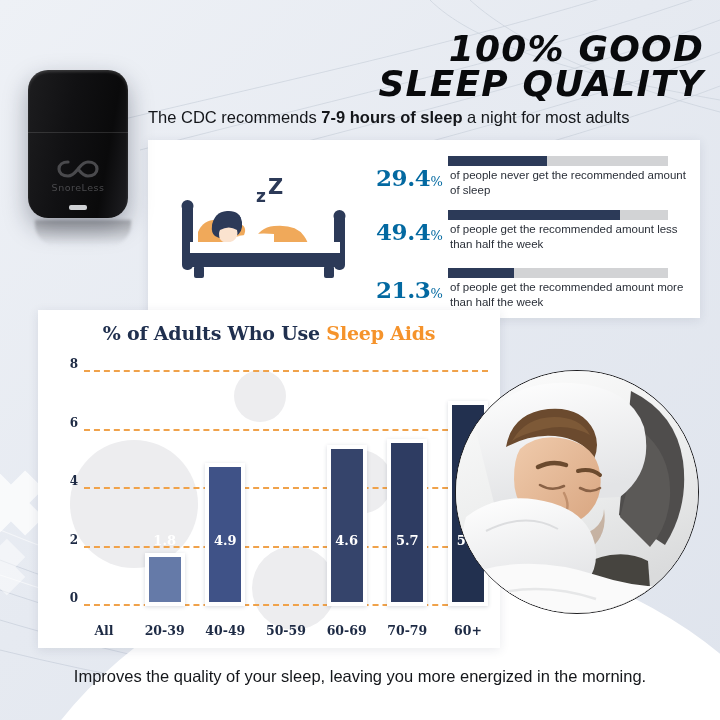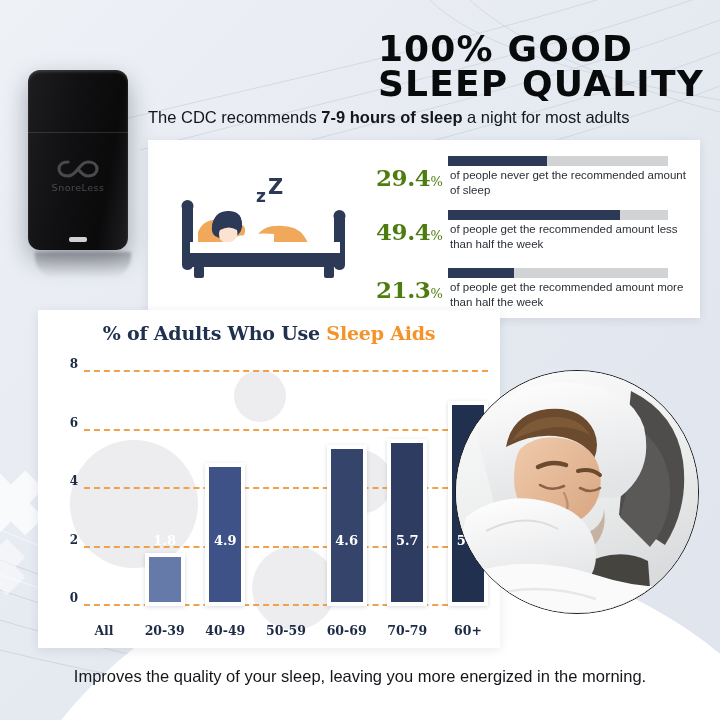--- a/index.html
+++ b/index.html
@@ -24,21 +24,21 @@
   .x-mark span {
     position: absolute; left: 0; top: 50%; width: 100%; height: 26px;
     background: #ffffff; margin-top: -13px;
   }
   .x-mark span:first-child { transform: rotate(45deg); }
   .x-mark span:last-child { transform: rotate(-45deg); }
 
   
   #device-wrap { position: absolute; left: 28px; top: 70px; width: 110px; z-index: 6; }
   #device-body {
-    width: 100px; height: 180px; border-radius: 12px;
+    width: 100px; height: 148px; border-radius: 20px;
     background: linear-gradient(100deg,#1d1d1f 0%,#111113 40%,#0a0a0b 75%,#202024 100%);
     position: relative;
     box-shadow: 0 10px 24px rgba(20,26,45,.35), inset 0 2px 3px rgba(255,255,255,.16);
   }
   #device-seam {
     position: absolute; left: 0; right: 0; top: 62px; height: 1px;
     background: rgba(255,255,255,.13);
   }
   #device-logo {
     position: absolute; left: 0; right: 0; top: 88px; text-align: center;
@@ -54,23 +54,23 @@
   }
   #device-reflection {
     width: 96px; height: 26px; margin: 2px auto 0;
     background: linear-gradient(180deg, rgba(26,26,30,.30), rgba(26,26,30,0));
     border-radius: 0 0 22px 22px; filter: blur(1.5px);
   }
 
   
   #headline {
     position: absolute; right: 16px; top: 32px; z-index: 6;
-    color: #090a0c;
+    text-align: right; color: #090a0c;
     font-family: "DejaVu Sans", sans-serif;
-    font-weight: bold; 
+    font-weight: bold; font-style: italic;
     letter-spacing: 1.2px; line-height: .97; margin-left: 32px;
   }
   #headline-line1 { font-size: 36px; }
   #headline-line2 { font-size: 36px; }
 
   
   #cdc-line {
     position: absolute; left: 148px; top: 108px; z-index: 6;
     font-size: 16.5px; color: #14161a; white-space: nowrap;
   }
@@ -90,21 +90,21 @@
   .stat-row.r2 { top: 70px; }
   .stat-row.r3 { top: 128px; }
   .stat-track {
     position: absolute; left: 72px; top: 0; width: 220px; height: 10px;
     background: #d2d3d5;
   }
   .stat-fill { height: 100%; background: #2c3a58; }
   .stat-value {
     position: absolute; left: 0; top: 8px;
     font-family: "DejaVu Serif", serif; font-weight: bold;
-    font-size: 23px; color: #4d7c0f; letter-spacing: -.4px;
+    font-size: 23px; color: #0369a1; letter-spacing: -.4px;
   }
   .stat-value .pct { font-size: 13px; font-weight: normal; }
   .stat-desc {
     position: absolute; left: 74px; top: 12px; width: 240px;
     font-size: 11.5px; line-height: 1.32; color: #2a2f38;
   }
 
   
   #chart-panel {
     position: absolute; left: 38px; top: 310px; width: 462px; height: 338px;

